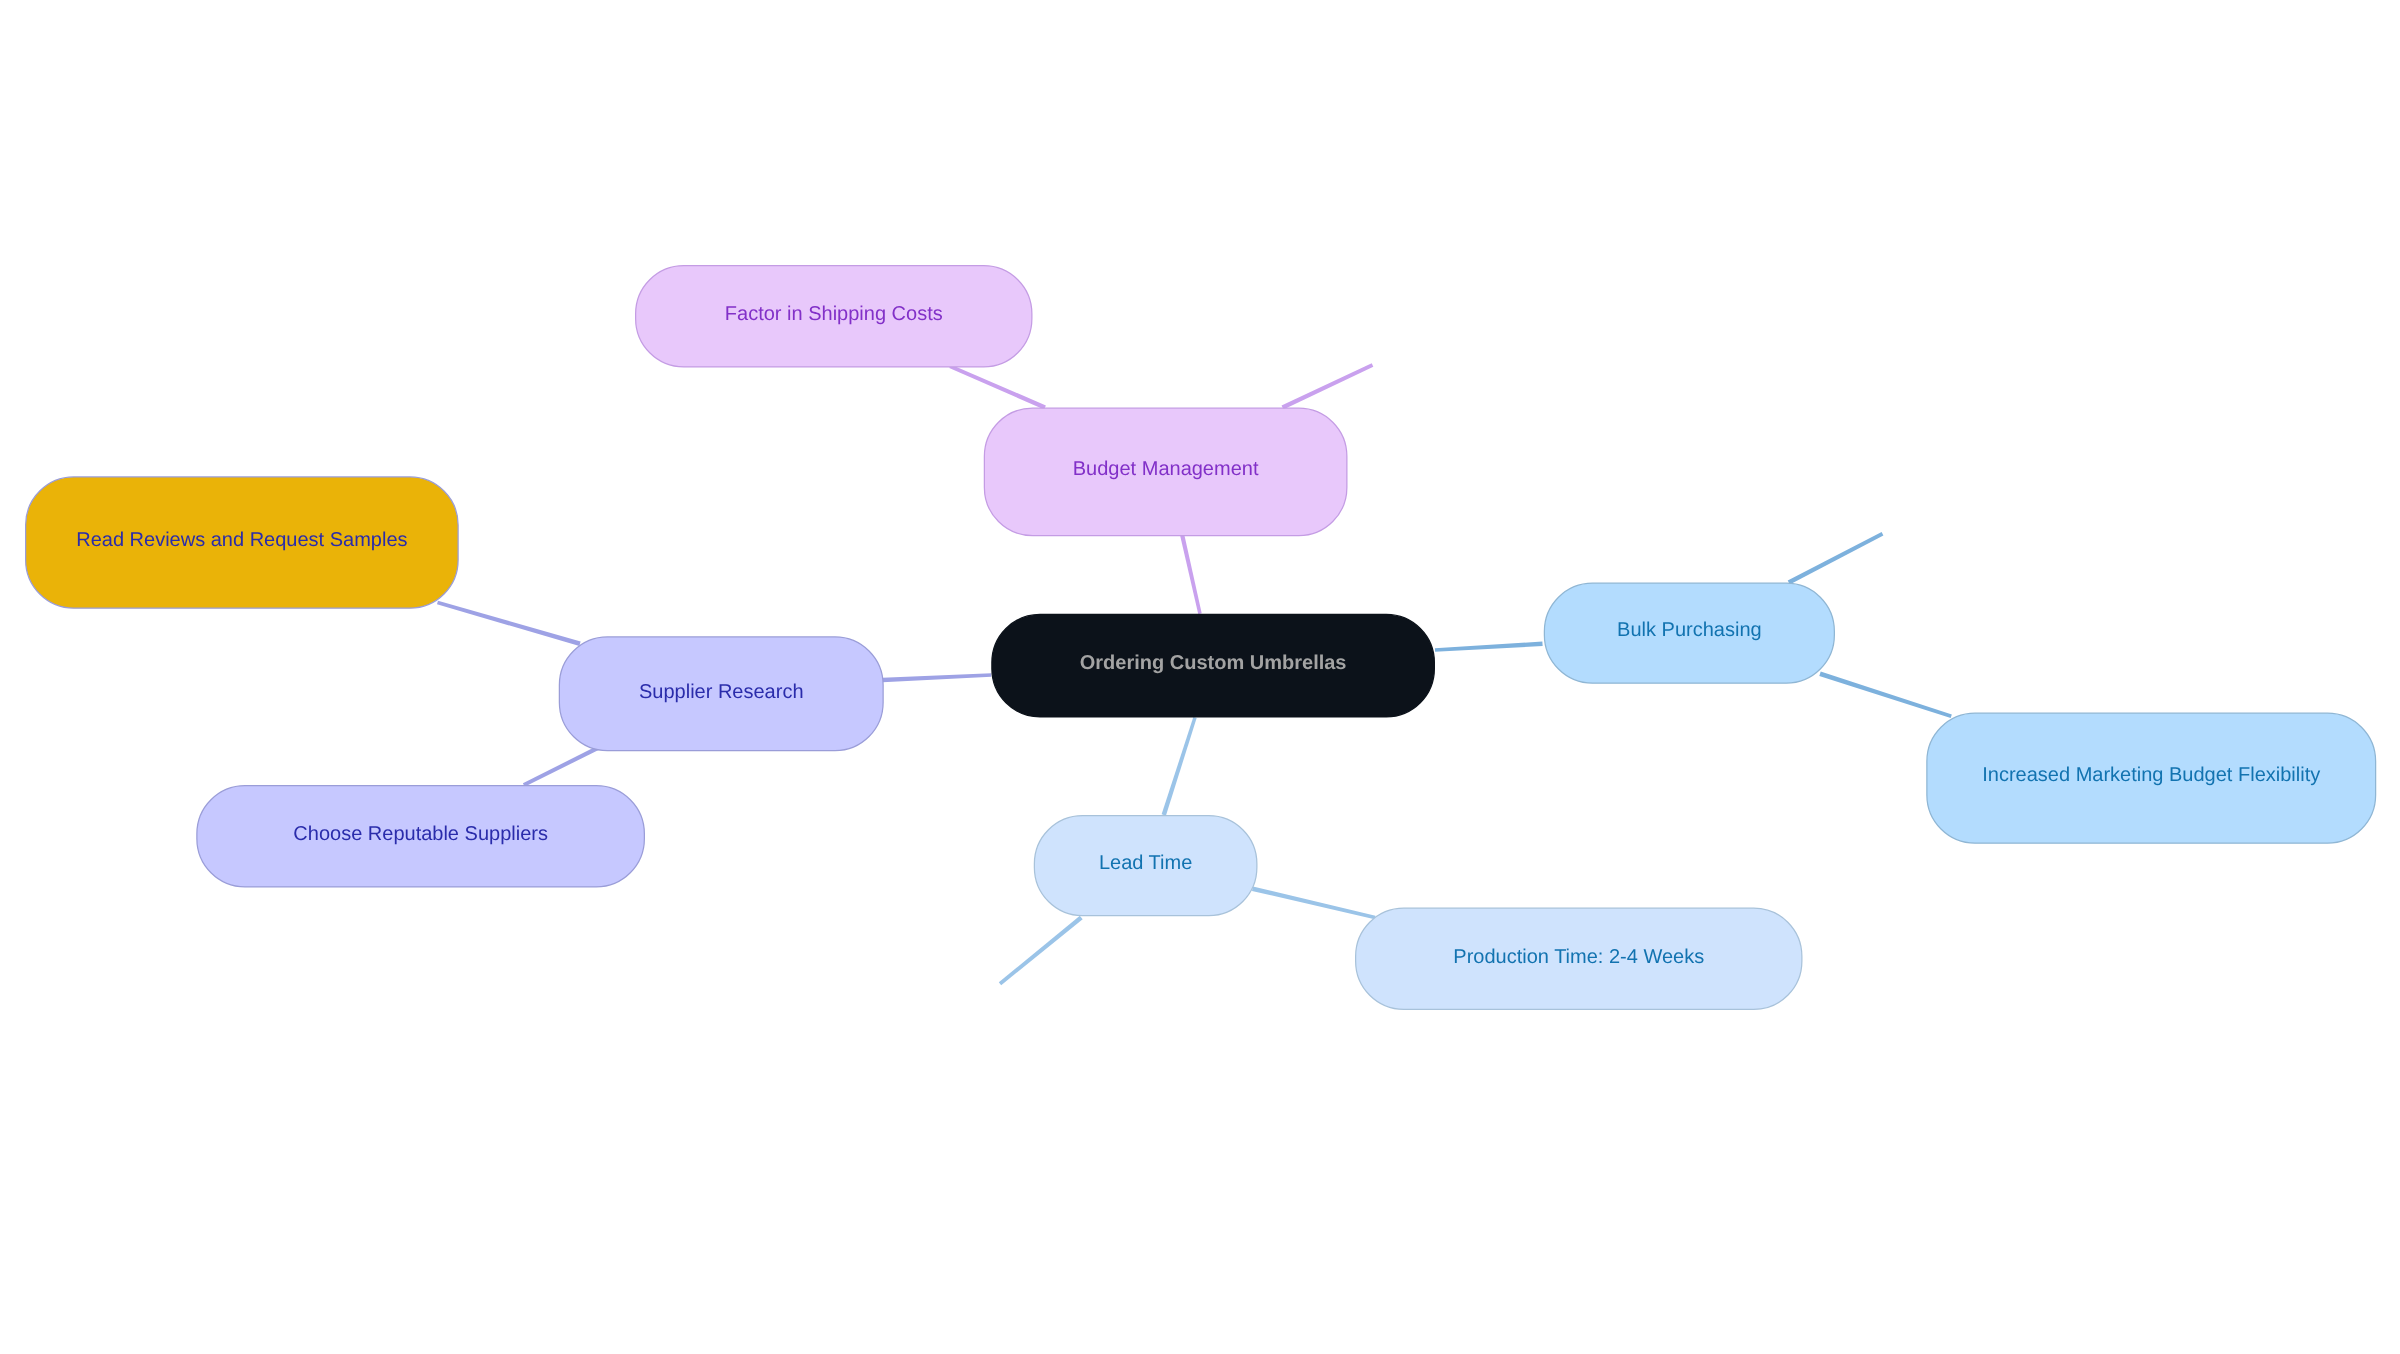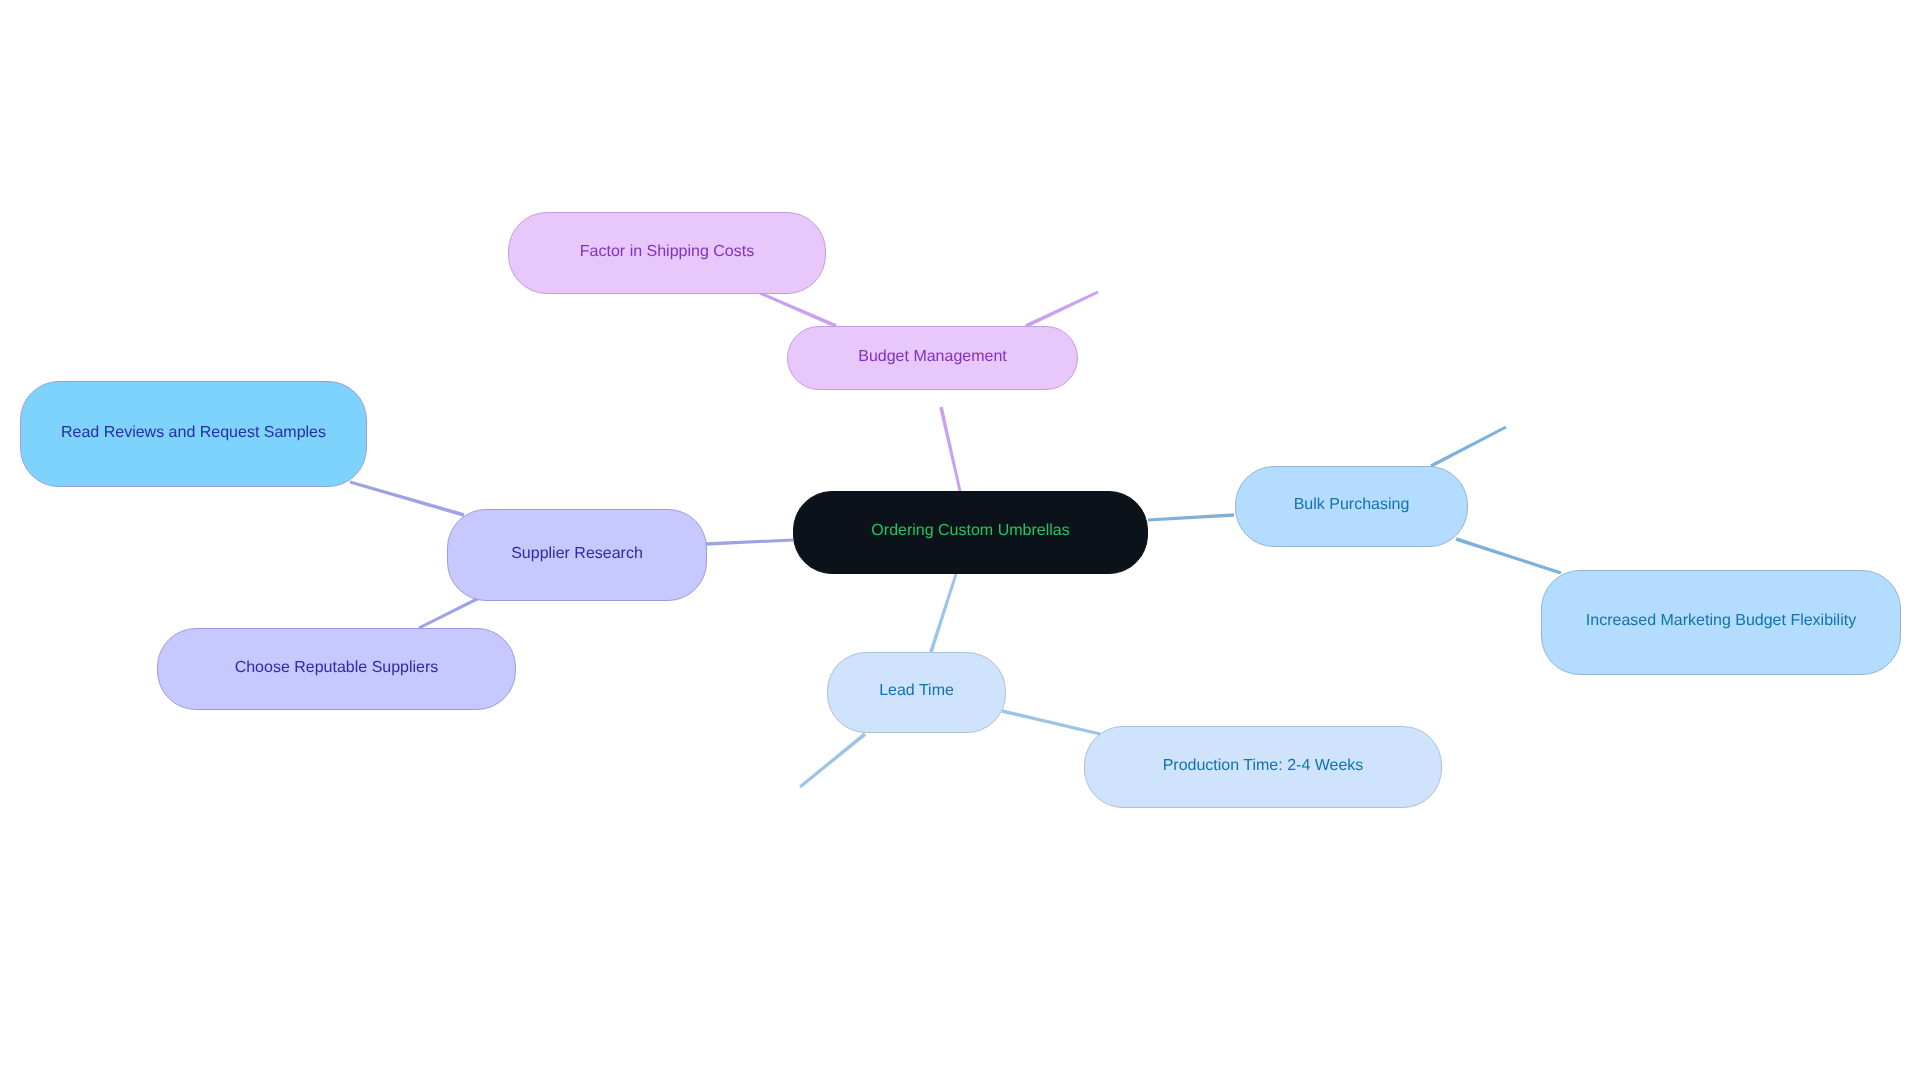--- a/index.html
+++ b/index.html
@@ -9,21 +9,21 @@
        text-rendering:geometricPrecision;}
   #mindmap{position:relative;width:1920px;height:1083px;background:#ffffff;}
   #edge-layer{position:absolute;left:0;top:0;width:1920px;height:1083px;}
   .node{position:absolute;box-sizing:border-box;display:flex;align-items:center;
         justify-content:center;text-align:center;border-radius:39px;
         border:1px solid transparent;line-height:1.115;font-size:16px;}
   .node .label{display:block;position:relative;top:-1.2px;transform:translateZ(0);}
 
   
   #node-center      {left:793px;  top:491px; width:355px; height:83px;}
-  #node-budget      {left:787px;  top:326px; width:291px; height:64px;justify-content:center;}
+  #node-budget      {left:787px;  top:326px; width:291px; height:103px;justify-content:center;}
   #node-factor      {left:508px;  top:212px; width:318px; height:82px;}
   #node-allocate    {left:996px;  top:211px; width:382px; height:82px;}
   #node-supplier    {left:447px;  top:509px; width:260px; height:92px;}
   #node-read        {left:20px;   top:381px; width:347px; height:106px;}
   #node-choose      {left:157px;  top:628px; width:359px; height:82px;}
   #node-bulk        {left:1235px; top:466px; width:233px; height:81px;}
   #node-discounts   {left:1410px; top:345px; width:353px; height:82px;}
   #node-increased   {left:1541px; top:570px; width:360px; height:105px;}
   #node-lead        {left:827px;  top:652px; width:179px; height:81px;}
   #node-production  {left:1084px; top:726px; width:358px; height:82px;}
@@ -42,33 +42,33 @@
     <polygon points="349.58,483.44 463.50,516.73 464.50,513.27 350.42,480.56" fill="#9ea2e5"></polygon>
     <polygon points="419.67,629.34 497.80,590.61 496.20,587.39 418.33,626.66" fill="#9ea2e5"></polygon>
     <polygon points="1233.90,513.20 1147.92,518.60 1148.08,521.40 1234.10,516.80" fill="#7db1dd"></polygon>
     <polygon points="1505.31,425.67 1430.17,464.40 1431.83,467.60 1506.69,428.33" fill="#7db1dd"></polygon>
     <polygon points="1561.46,571.57 1456.55,537.29 1455.45,540.71 1560.54,574.43" fill="#7db1dd"></polygon>
     <polygon points="932.71,652.55 957.33,574.43 954.67,573.57 929.29,651.45" fill="#9bc4e8"></polygon>
     <polygon points="800.95,788.16 866.14,735.40 863.86,732.60 799.05,785.84" fill="#9bc4e8"></polygon>
     <polygon points="1100.34,732.54 1002.41,709.25 1001.59,712.75 1099.66,735.46" fill="#9bc4e8"></polygon>
   </svg>
 
-  <div class="node" id="node-center" style="background: rgb(12, 18, 26); border-color: rgb(12, 18, 26); color: #22c55e;">
+  <div class="node" id="node-center" style="background: rgb(12, 18, 26); border-color: rgb(12, 18, 26); color: #a3a3a3; font-weight: bold;">
     <span class="label">Ordering Custom Umbrellas</span>
   </div>
   <div class="node" id="node-budget" style="background: rgb(232, 200, 251); border-color: rgb(196, 156, 228); color: rgb(130, 48, 200);">
     <span class="label">Budget Management</span>
   </div>
   <div class="node" id="node-factor" style="background: rgb(232, 200, 251); border-color: rgb(196, 156, 228); color: rgb(130, 48, 200);">
     <span class="label">Factor in Shipping Costs</span>
   </div>
   <div class="node" id="node-supplier" style="background: rgb(198, 200, 255); border-color: rgb(154, 157, 216); color: rgb(42, 44, 171);">
     <span class="label">Supplier Research</span>
   </div>
-  <div class="node" id="node-read" style="background: #7dd3fc; border-color: rgb(154, 157, 216); color: rgb(42, 44, 171);">
+  <div class="node" id="node-read" style="background: #eab308; border-color: rgb(154, 157, 216); color: rgb(42, 44, 171);">
     <span class="label">Read Reviews and Request Samples</span>
   </div>
   <div class="node" id="node-choose" style="background: rgb(198, 200, 255); border-color: rgb(154, 157, 216); color: rgb(42, 44, 171);">
     <span class="label">Choose Reputable Suppliers</span>
   </div>
   <div class="node" id="node-bulk" style="background: rgb(179, 220, 254); border-color: rgb(143, 182, 212); color: rgb(18, 115, 176);">
     <span class="label">Bulk Purchasing</span>
   </div>
   <div class="node" id="node-lead" style="background: rgb(207, 227, 253); border-color: rgb(168, 194, 218); color: rgb(18, 115, 176);">
     <span class="label">Lead Time</span>

